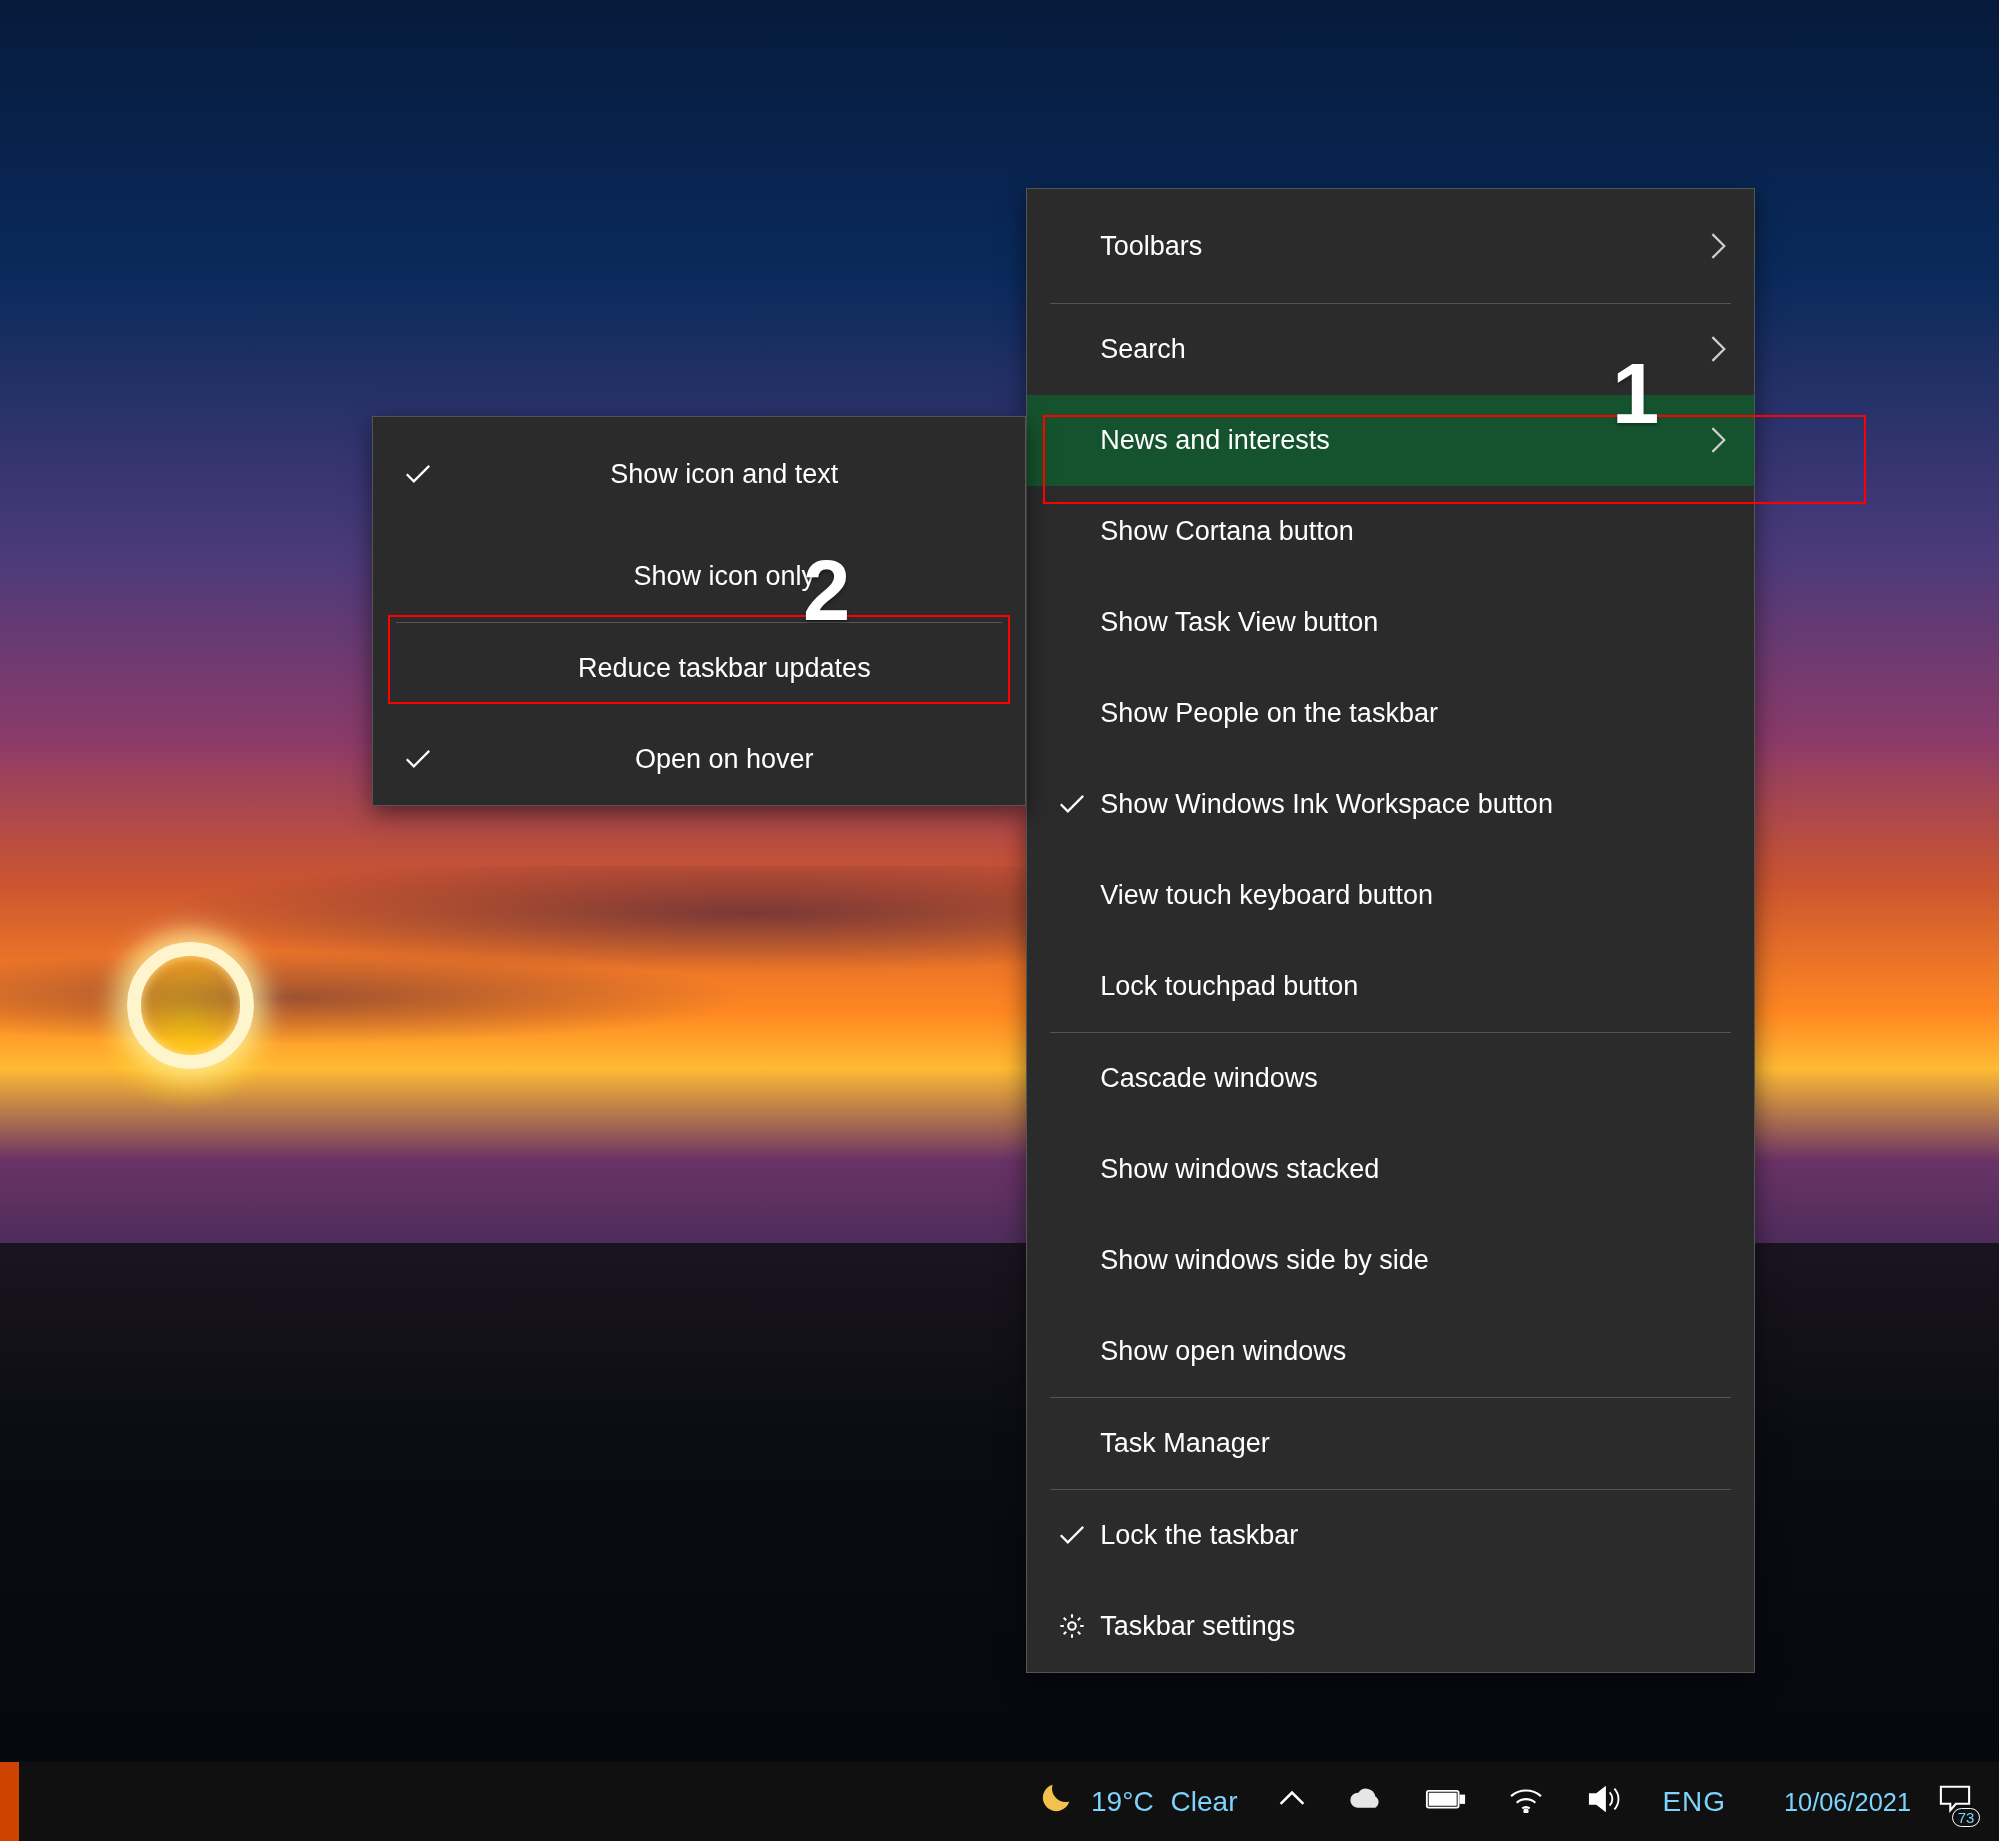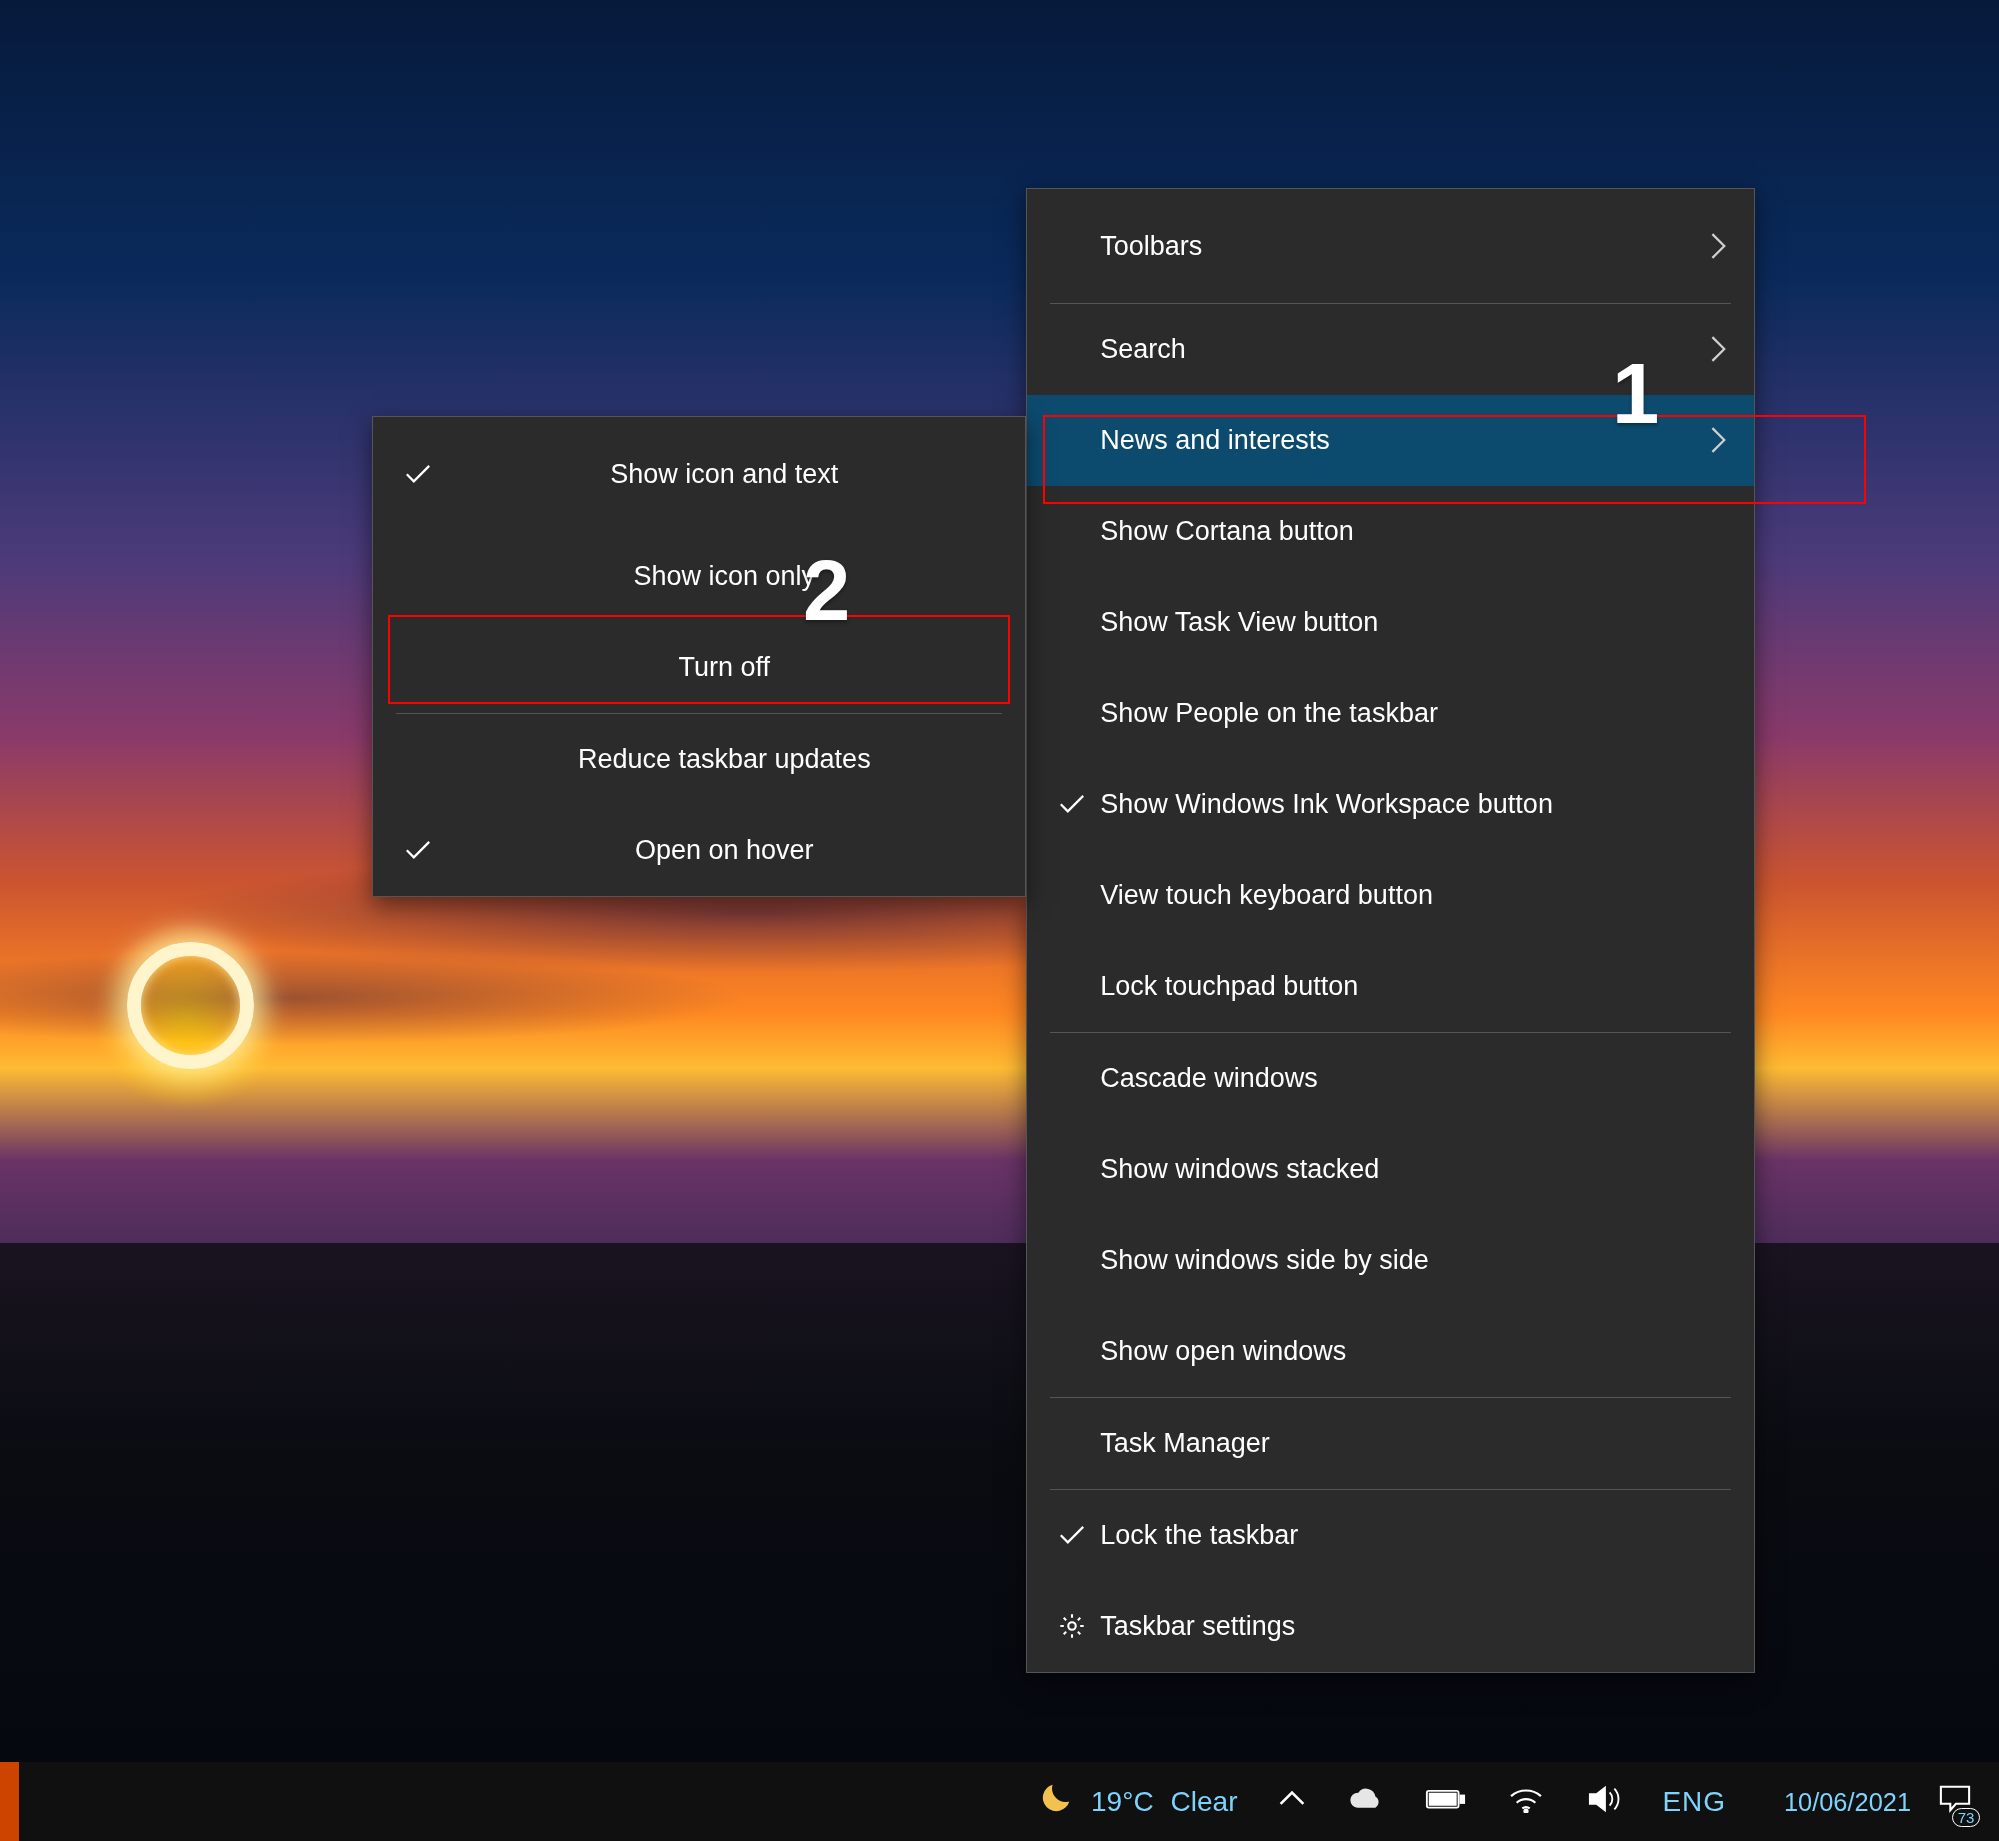--- a/index.html
+++ b/index.html
@@ -71,21 +71,21 @@
 
     .menu-item {
       display: flex;
       align-items: center;
       height: 91px;
       padding: 0 22.6px 0 22.6px;
       cursor: default;
       position: relative;
     }
     .menu-item.tall { height: 114px; }
-    .menu-item.hover { background: #0c4a6e; }
+    .menu-item.hover { background: #14532d; }
     .check-slot {
       width: 45px;
       display: flex;
       justify-content: center;
       align-items: center;
       flex-shrink: 0;
     }
     .icon-slot {
       width: 45px;
       display: flex;
@@ -286,24 +286,20 @@
       <svg width="28" height="22.6" viewBox="0 0 20 16" fill="none" stroke="#fff" stroke-width="1.6">
           <path d="M2 8l5 5L18 2"></path>
         </svg>
     </span>
     <span class="label">Show icon and text</span>
   </div>
   <div class="menu-item">
     <span class="check-slot"></span>
     <span class="label">Show icon only</span>
   </div>
-  <div class="menu-item">
-    <span class="check-slot"></span>
-    <span class="label">Turn off</span>
-  </div>
   <div class="sep"></div>
   <div class="menu-item">
     <span class="check-slot"></span>
     <span class="label">Reduce taskbar updates</span>
   </div>
   <div class="menu-item">
     <span class="check-slot">
       <svg width="28" height="22.6" viewBox="0 0 20 16" fill="none" stroke="#fff" stroke-width="1.6">
           <path d="M2 8l5 5L18 2"></path>
         </svg>

